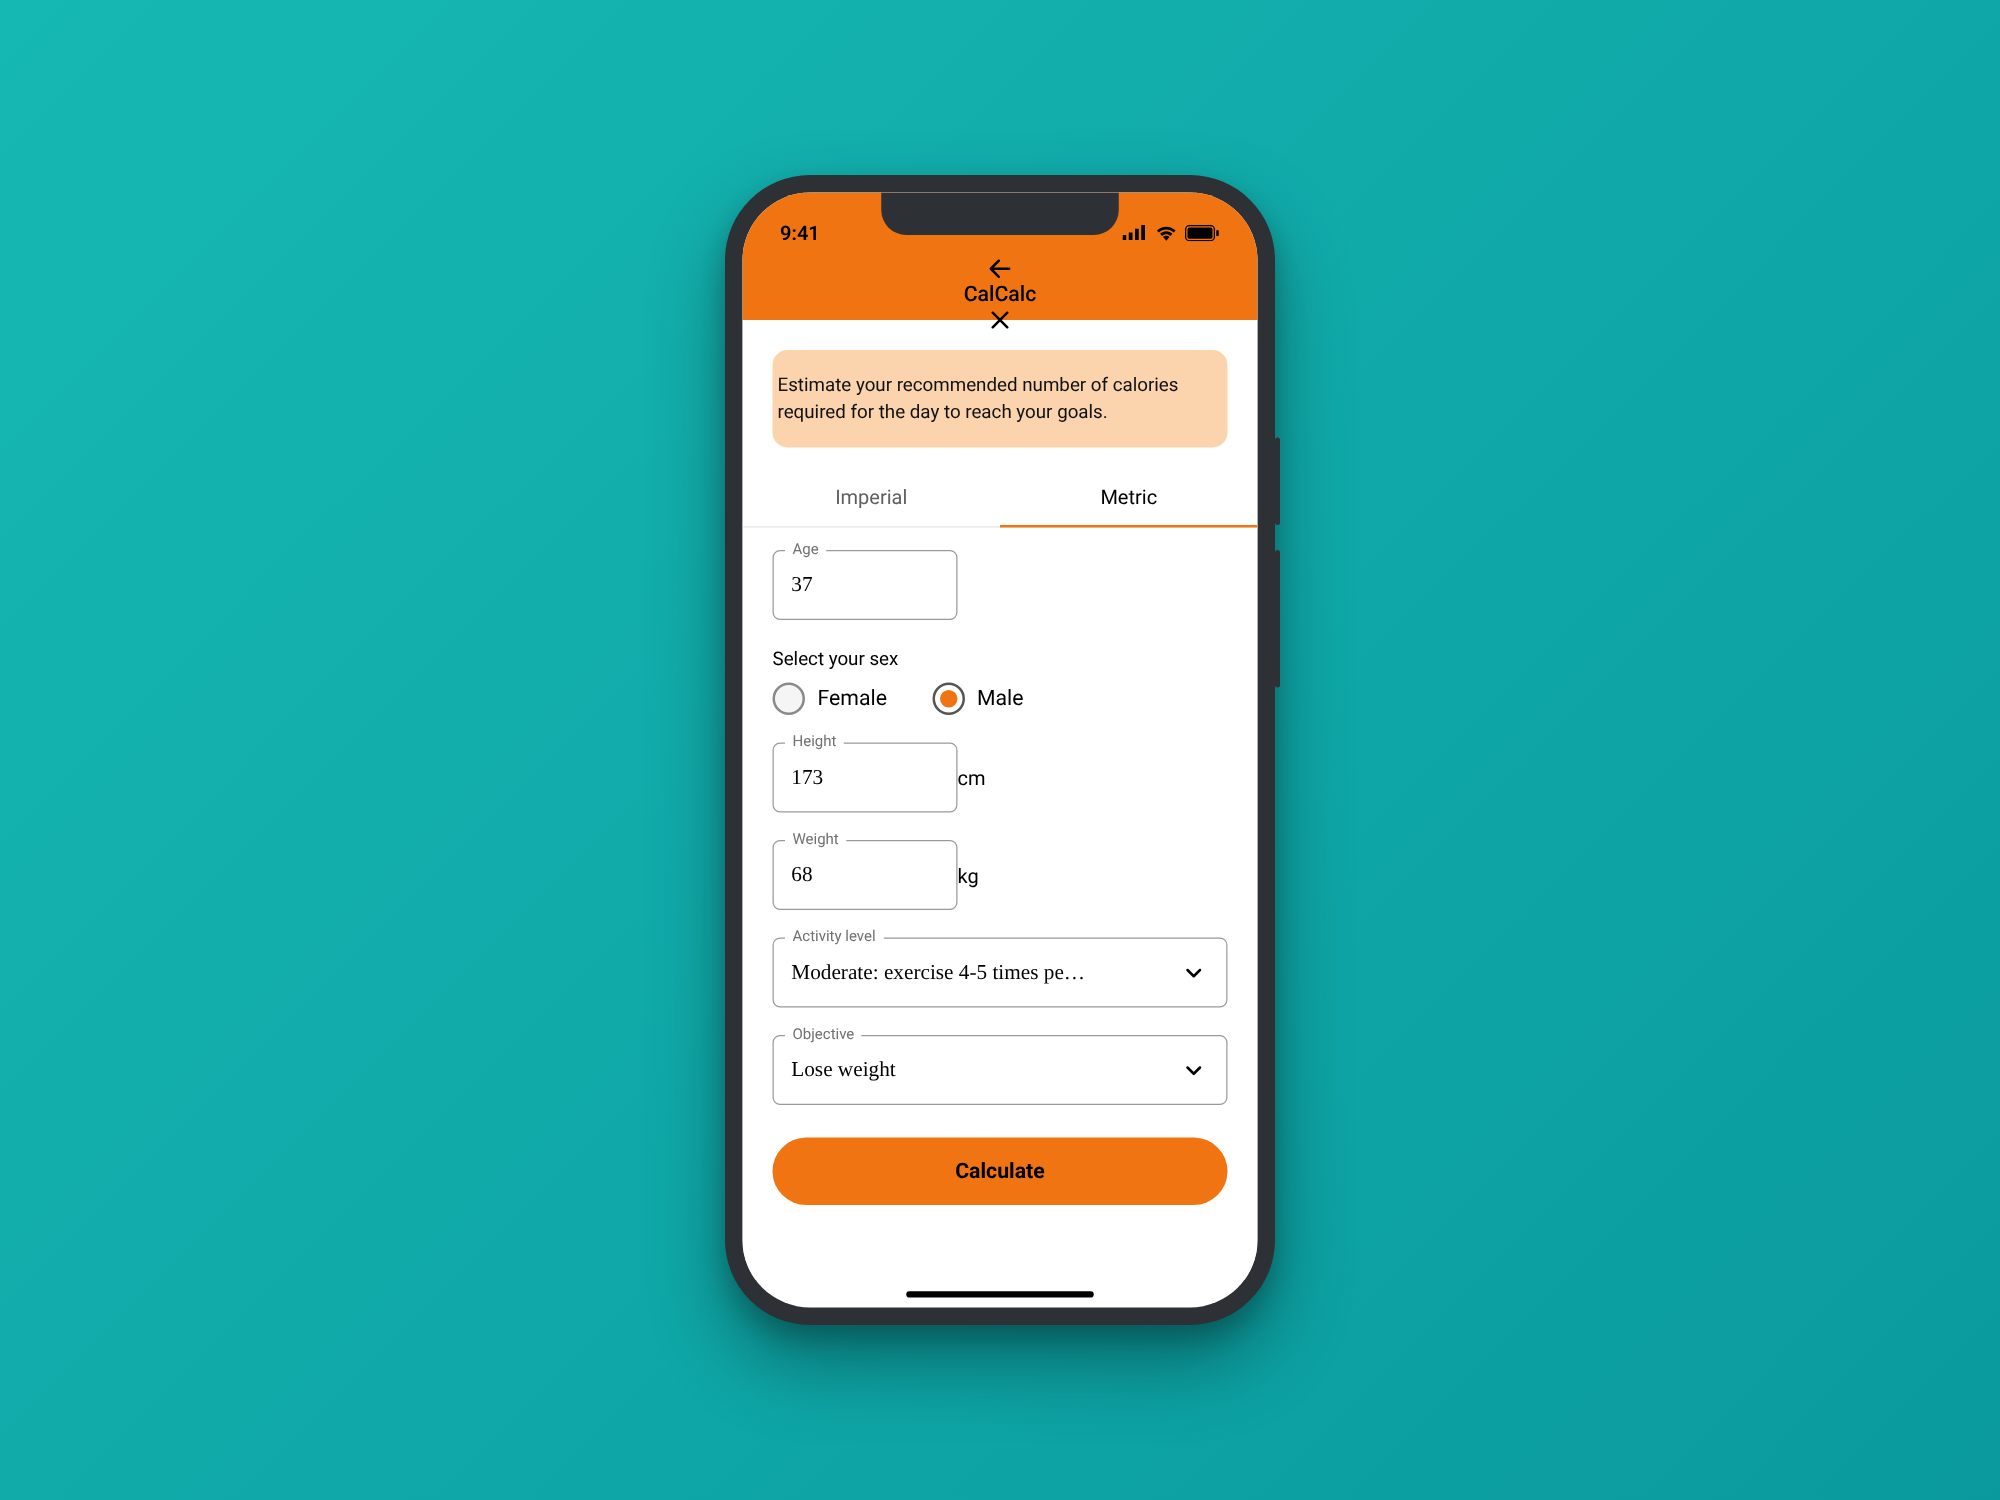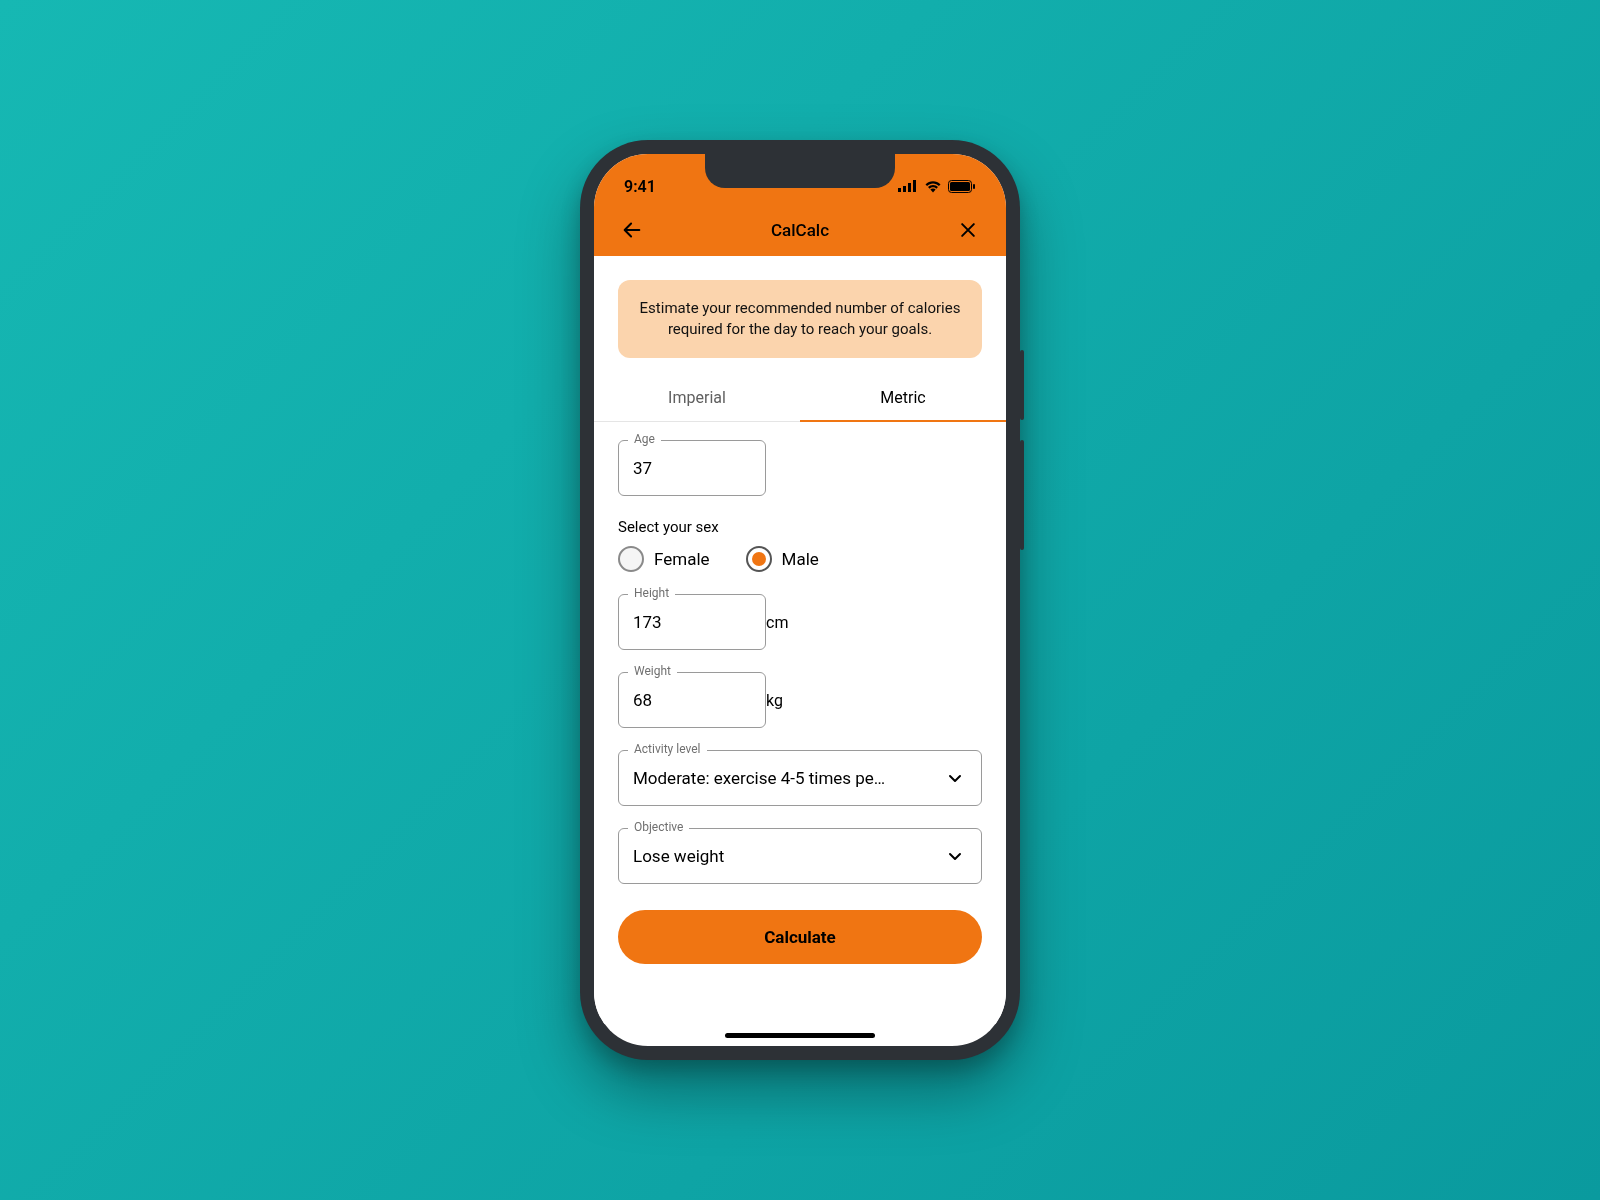--- a/index.html
+++ b/index.html
@@ -92,20 +92,21 @@
     .status-right svg { display: block; }
 
     
     .nav-bar {
       height: 52px;
       background: #f07512;
       display: flex;
       align-items: center;
       justify-content: space-between;
       padding: 0 24px;
+      flex-direction: column;
     }
     .nav-title {
       font-size: 17px;
       font-weight: 500;
       color: #000;
     }
     .nav-icon {
       width: 28px;
       height: 28px;
       display: flex;
@@ -123,21 +124,20 @@
     }
 
     .info-box {
       background: #fbd4ad;
       border-radius: 12px;
       padding: 18px 4px;
       font-size: 15px;
       line-height: 1.4;
       color: #111;
       margin-bottom: 16px;
-      text-align: center;
     }
 
     
     .tabs {
       display: flex;
       border-bottom: 1px solid #e5e5e5;
       margin: 0 -24px 18px -24px;
     }
     .tab {
       flex: 1;
@@ -186,20 +186,21 @@
       font-size: 12px;
       color: #707070;
     }
     .field-value {
       font-size: 17px;
       color: #000;
       border: none;
       outline: none;
       width: 100%;
       background: transparent;
+      font-family: Liberation Serif, serif;
     }
     .field-value.ellipsis {
       white-space: nowrap;
       overflow: hidden;
       text-overflow: ellipsis;
     }
 
     .row-with-unit {
       display: flex;
       align-items: center;

